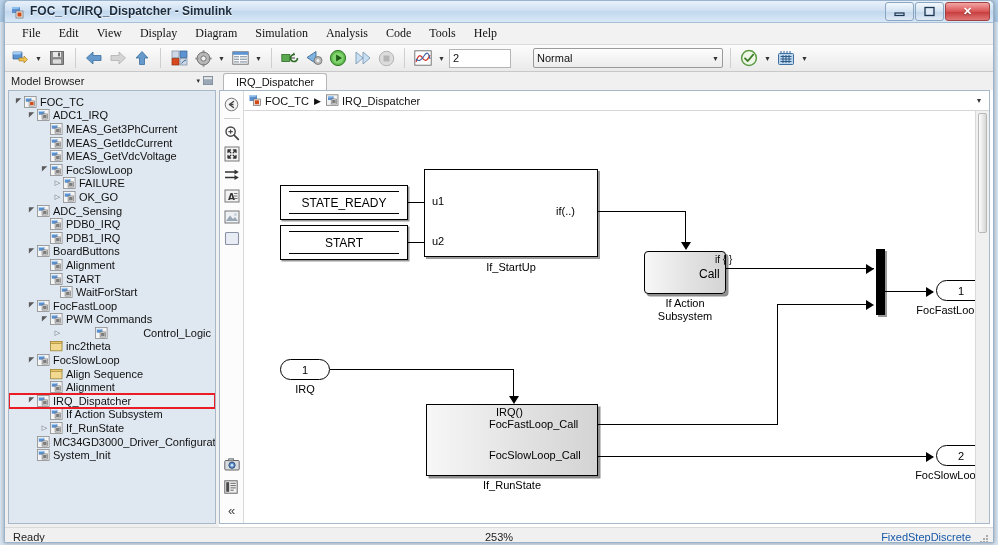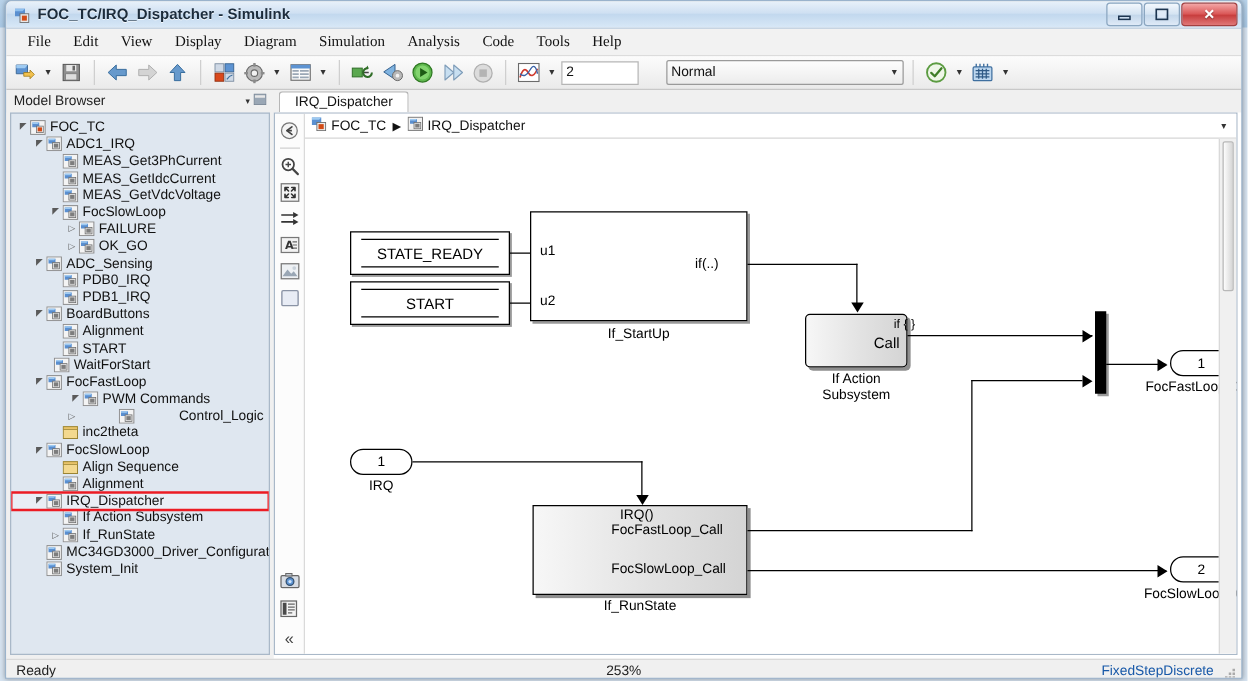--- a/index.html
+++ b/index.html
@@ -621,21 +621,21 @@
                 <span class="twist"></span>
                 <span class="ticon"><svg width="13" height="12" viewBox="0 0 13 12">
                     <rect x="0.5" y="0.5" width="11.6" height="11" fill="#f4f4f4" stroke="#8a8a8a" stroke-width=".8"></rect>
                     <path d="M1.8 1.9 L7.4 1.9 L7.4 5.7 L1.8 5.7 Z" fill="#5a8fd0"></path>
                     <path d="M1.8 1.9 L7.4 1.9 L6.2 3.1 L1.8 3.1 Z" fill="#9fcbf2"></path>
                     <rect x="5.1" y="4.9" width="5.5" height="5.2" fill="#e2e2e2" stroke="#6a6a6a" stroke-width=".6"></rect>
                     <rect x="6.1" y="5.9" width="3.5" height="3.2" fill="#7d7d7d"></rect>
                   </svg></span>
                 <span class="tlabel">START</span>
               </div>
-              <div class="tnode" style="padding-left: 23px; align-items: center;">
+              <div class="tnode" style="padding-left: 40px; align-items: center;">
                 <span class="twist"></span>
                 <span class="ticon"><svg width="13" height="12" viewBox="0 0 13 12">
                     <rect x="0.5" y="0.5" width="11.6" height="11" fill="#f4f4f4" stroke="#8a8a8a" stroke-width=".8"></rect>
                     <path d="M1.8 1.9 L7.4 1.9 L7.4 5.7 L1.8 5.7 Z" fill="#5a8fd0"></path>
                     <path d="M1.8 1.9 L7.4 1.9 L6.2 3.1 L1.8 3.1 Z" fill="#9fcbf2"></path>
                     <rect x="5.1" y="4.9" width="5.5" height="5.2" fill="#e2e2e2" stroke="#6a6a6a" stroke-width=".6"></rect>
                     <rect x="6.1" y="5.9" width="3.5" height="3.2" fill="#7d7d7d"></rect>
                   </svg></span>
                 <span class="tlabel">WaitForStart</span>
               </div>
@@ -643,21 +643,21 @@
                 <span class="twist" style="transform: rotate(180deg);">◢</span>
                 <span class="ticon"><svg width="13" height="12" viewBox="0 0 13 12">
                     <rect x="0.5" y="0.5" width="11.6" height="11" fill="#f4f4f4" stroke="#8a8a8a" stroke-width=".8"></rect>
                     <path d="M1.8 1.9 L7.4 1.9 L7.4 5.7 L1.8 5.7 Z" fill="#5a8fd0"></path>
                     <path d="M1.8 1.9 L7.4 1.9 L6.2 3.1 L1.8 3.1 Z" fill="#9fcbf2"></path>
                     <rect x="5.1" y="4.9" width="5.5" height="5.2" fill="#e2e2e2" stroke="#6a6a6a" stroke-width=".6"></rect>
                     <rect x="6.1" y="5.9" width="3.5" height="3.2" fill="#7d7d7d"></rect>
                   </svg></span>
                 <span class="tlabel">FocFastLoop</span>
               </div>
-              <div class="tnode" style="padding-left: 30px; margin-left: 16px;">
+              <div class="tnode" style="padding-left: 30px;">
                 <span class="twist" style="transform: rotate(180deg);">◢</span>
                 <span class="ticon"><svg width="13" height="12" viewBox="0 0 13 12">
                     <rect x="0.5" y="0.5" width="11.6" height="11" fill="#f4f4f4" stroke="#8a8a8a" stroke-width=".8"></rect>
                     <path d="M1.8 1.9 L7.4 1.9 L7.4 5.7 L1.8 5.7 Z" fill="#5a8fd0"></path>
                     <path d="M1.8 1.9 L7.4 1.9 L6.2 3.1 L1.8 3.1 Z" fill="#9fcbf2"></path>
                     <rect x="5.1" y="4.9" width="5.5" height="5.2" fill="#e2e2e2" stroke="#6a6a6a" stroke-width=".6"></rect>
                     <rect x="6.1" y="5.9" width="3.5" height="3.2" fill="#7d7d7d"></rect>
                   </svg></span>
                 <span class="tlabel">PWM Commands</span>
               </div>

